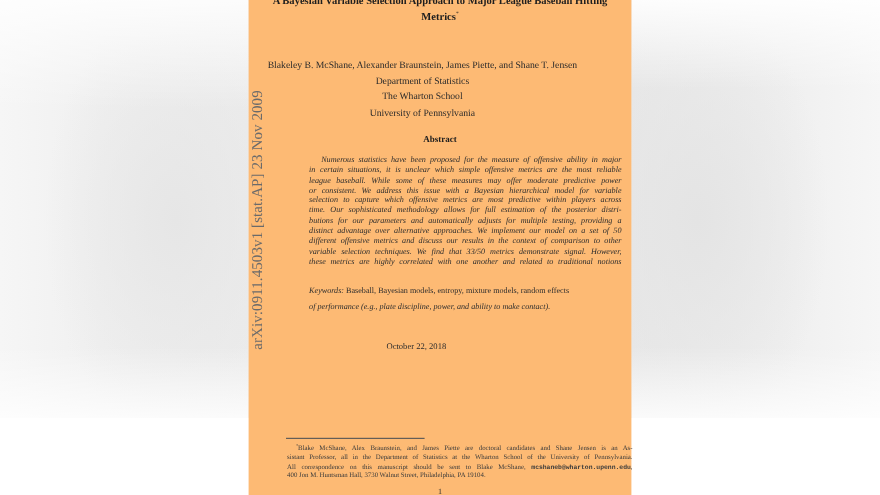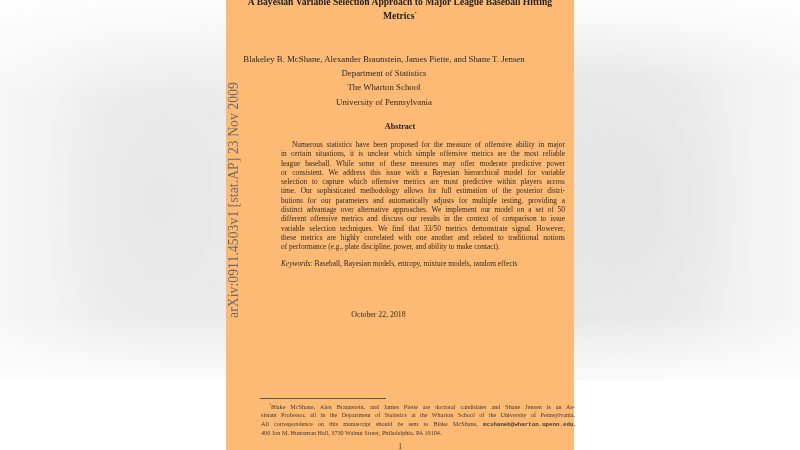--- a/index.html
+++ b/index.html
@@ -93,24 +93,25 @@
       color: #1e1e1e;
     }
     .abstract-body {
       position: absolute;
       left: 55px; top: 140px;
       width: 284px;
       font-size: 7.4px;
       line-height: 9.3px;
       color: #2c2c2c;
       text-align: justify;
+      font-style: italic;
     }
     .abstract-body .line { display: block; white-space: nowrap; text-align: justify; text-align-last: justify; }
     .abstract-body .line.first { text-indent: 11px; }
-    .abstract-body .line.last { text-align-last: left; }
+    .abstract-body .line.last { text-align-last: left; margin-top: 32px; }
     .keywords {
       position: absolute;
       left: 55px; top: 259px;
       width: 290px;
       font-size: 7.4px;
       color: #2c2c2c;
       white-space: nowrap;
     }
     .keywords .kw-label { font-style: italic; }
     .date {
@@ -182,21 +183,21 @@
 
   <div class="abstract-body">
     <span class="line first">Numerous statistics have been proposed for the measure of offensive ability in major</span>
     <span class="line">in certain situations, it is unclear which simple offensive metrics are the most reliable</span>
     <span class="line">league baseball.  While some of these measures may offer moderate predictive power</span>
     <span class="line">or consistent.  We address this issue with a Bayesian hierarchical model for variable</span>
     <span class="line">selection to capture which offensive metrics are most predictive within players across</span>
     <span class="line">time. Our sophisticated methodology allows for full estimation of the posterior distri-</span>
     <span class="line">butions for our parameters and automatically adjusts for multiple testing, providing a</span>
     <span class="line">distinct advantage over alternative approaches. We implement our model on a set of 50</span>
-    <span class="line">different offensive metrics and discuss our results in the context of comparison to issue</span>
+    <span class="line">different offensive metrics and discuss our results in the context of comparison to other</span>
     <span class="line">variable selection techniques.  We find that 33/50 metrics demonstrate signal. However,</span>
     <span class="line">these metrics are highly correlated with one another and related to traditional notions</span>
     <span class="line last">of performance (e.g., plate discipline, power, and ability to make contact).</span>
   </div>
 
   <div class="keywords">
     <span class="kw-label">Keywords:</span>
     <span>Baseball, Bayesian models, entropy, mixture models, random effects</span>
   </div>
 

